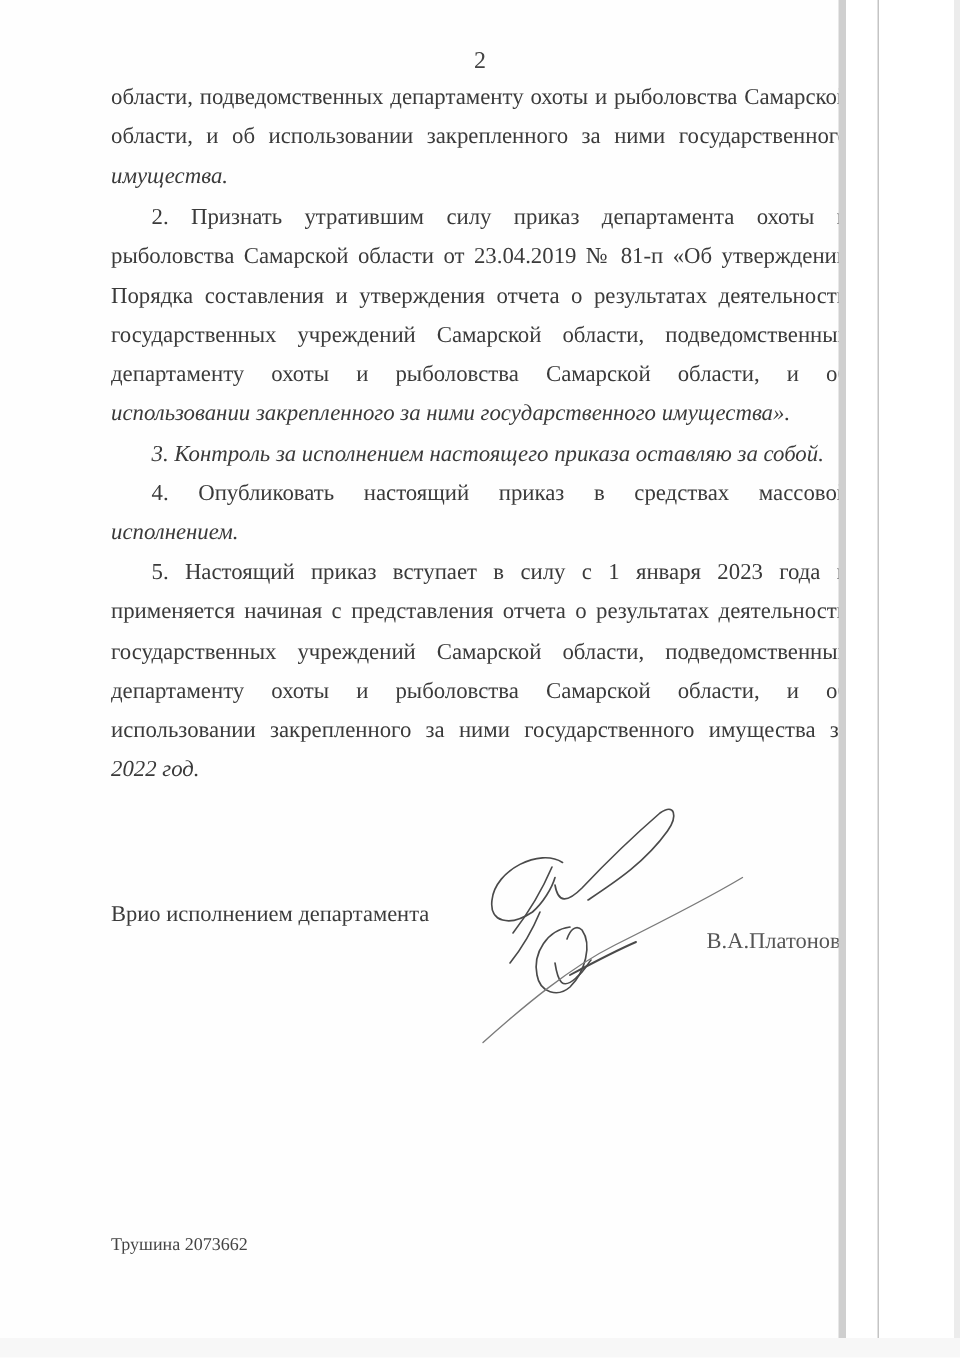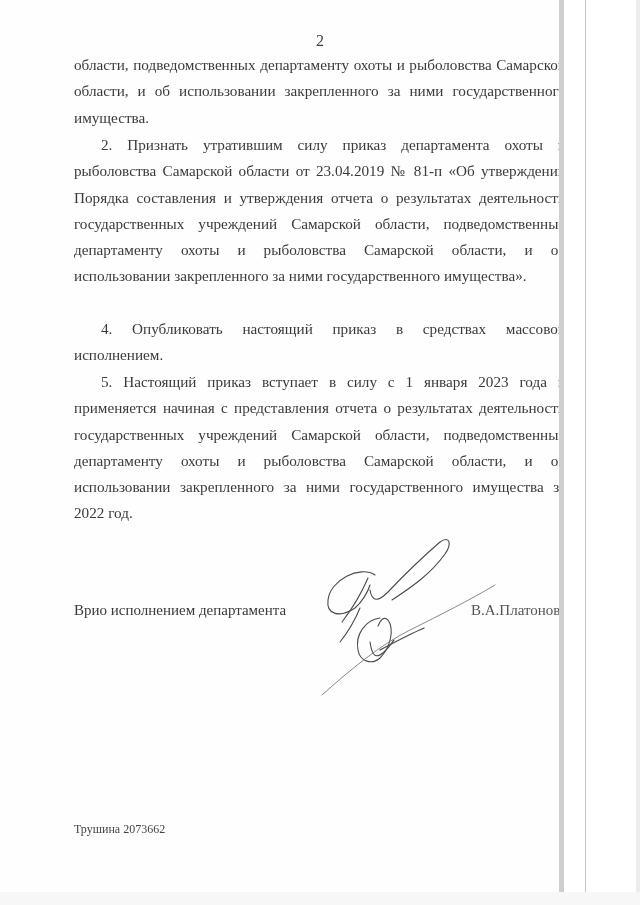--- a/index.html
+++ b/index.html
@@ -21,25 +21,25 @@
     .page-number {
       position: absolute; top: 32px; left: 0; width: 640px; text-align: center;
       font-size: 16px; color: #444;
     }
     .text {
       position: absolute; left: 74px; width: 492px;
       font-size: 15.2px; line-height: 26.3px; text-align: justify;
       text-align-last: left; white-space: nowrap; overflow: visible;
     }
     .line { display: block; text-align: justify; text-align-last: justify; white-space: normal; height: 26.3px; overflow: hidden; }
-    .line.last { text-align-last: left; }
+    .line.last { text-align-last: left; font-style: italic; }
     .indent { padding-left: 27px; }
 
     .sign-title { position: absolute; left: 74px; top: 602px; font-size: 15px; color: #3a3a3a; }
-    .sign-name { position: absolute; left: 471px; top: 602px; font-size: 15px; color: #555; white-space: nowrap; }
+    .sign-name { position: absolute; left: 471px; top: 620px; font-size: 15px; color: #555; white-space: nowrap; }
     .signature { position: absolute; left: 300px; top: 530px; width: 200px; height: 180px; }
     .executor { position: absolute; left: 74px; top: 822px; font-size: 12px; color: #444; }
   </style>
 </head>
 <body>
 
 <div class="page">
   <div class="page-number">2</div>
 
   <div class="text" style="top:52px;">
@@ -50,20 +50,23 @@
 
   <div class="text" style="top:132px;">
     <span class="line indent">2. Признать утратившим силу приказ департамента охоты и</span>
     <span class="line">рыболовства Самарской области от 23.04.2019 № 81-п «Об утверждении</span>
     <span class="line">Порядка составления и утверждения отчета о результатах деятельности</span>
     <span class="line">государственных учреждений Самарской области, подведомственных</span>
     <span class="line">департаменту охоты и рыболовства Самарской области, и об</span>
     <span class="line last">использовании закрепленного за ними государственного имущества».</span>
   </div>
 
+  <div class="text" style="top:290px;">
+    <span class="line last indent">3. Контроль за исполнением настоящего приказа оставляю за собой.</span>
+  </div>
 
   <div class="text" style="top:316px;">
     <span class="line indent">4. Опубликовать настоящий приказ в средствах массовой</span>
     <span class="line last">исполнением.</span>
   </div>
 
   <div class="text" style="top:369px;">
     <span class="line indent">5. Настоящий приказ вступает в силу с 1 января 2023 года и</span>
     <span class="line">применяется начиная с представления отчета о результатах деятельности</span>
     <span class="line">государственных учреждений Самарской области, подведомственных</span>

